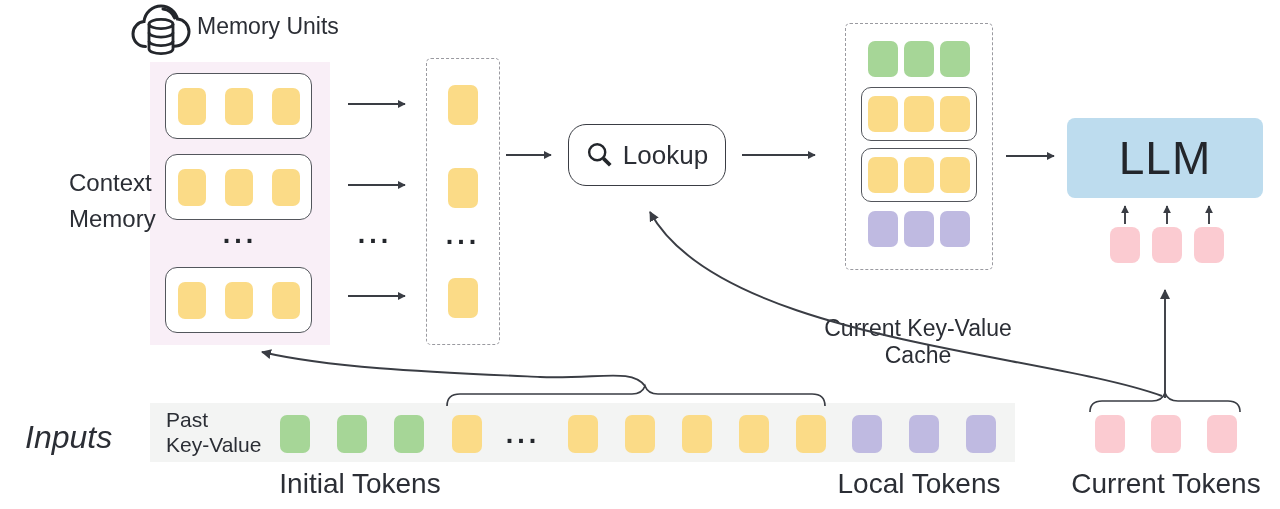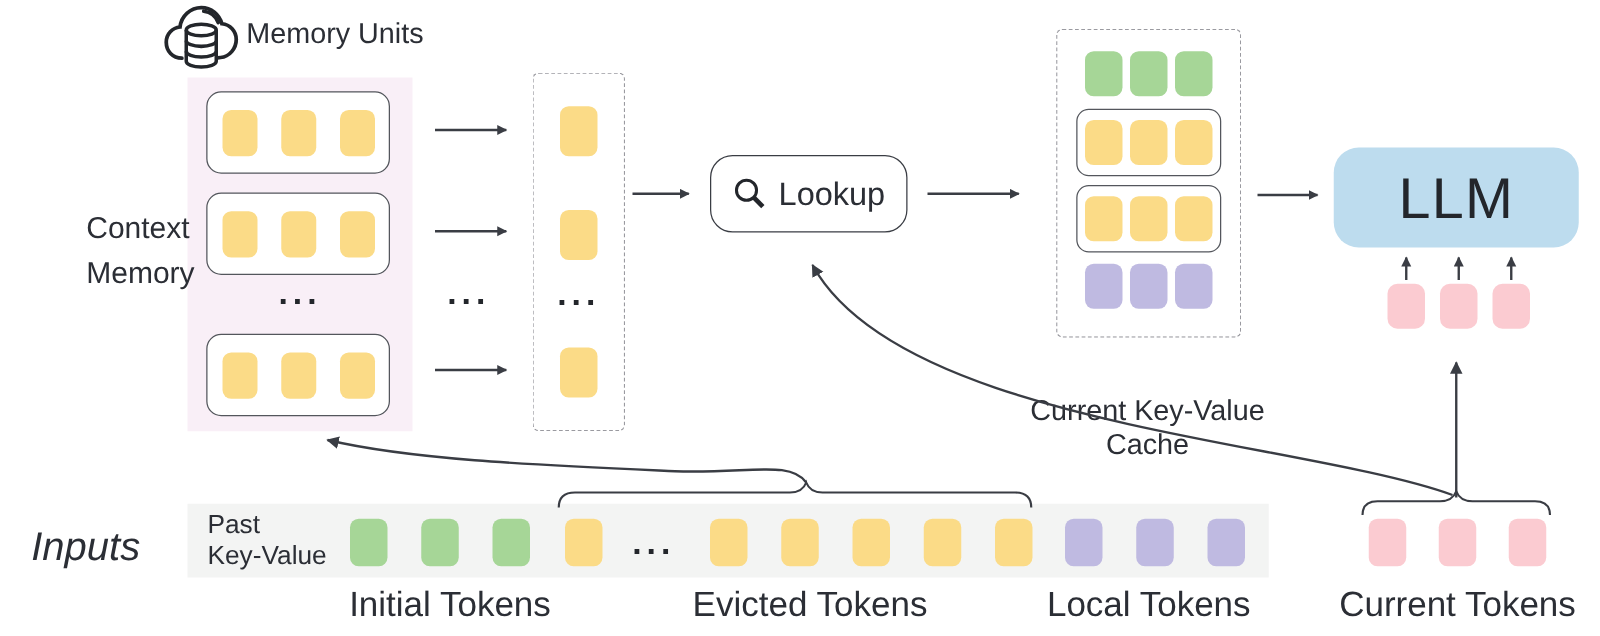--- a/index.html
+++ b/index.html
@@ -30,21 +30,21 @@
   .strip-group{top:415px;display:flex;gap:27px;}
   .strip-group .token{width:30px;height:38px;}
   .llm-row{left:1110px;top:227px;display:flex;gap:12px;}
   .llm-row .token{width:30px;height:36px;border-radius:8px;}
   
   .dots{font-weight:700;font-size:27px;letter-spacing:4px;color:#23262B;text-align:center;line-height:20px;}
   
   .lookup{left:568px;top:124px;width:158px;height:62px;background:#fff;border:1.8px solid #3A3D44;
     border-radius:18px;display:flex;align-items:center;justify-content:center;gap:9px;box-sizing:border-box;}
   .lookup-text{font-size:26px;}
-  .llm-box{left:1067px;top:118px;width:196px;height:80px;background:#BDDCEE;border-radius:20px;
+  .llm-box{left:1067px;top:118px;width:196px;height:80px;background:#BDDCEE;border-radius:8px;
     display:flex;align-items:center;justify-content:center;}
   .llm-text{font-size:46px;font-weight:500;letter-spacing:1px;color:#23262B;}
   
   .t-context{left:25px;top:165px;font-size:24px;line-height:36px;margin-left:44px;}
   .t-inputs{left:25px;top:419px;font-size:32px;font-style:italic;}
   .t-memunits{left:197px;top:13px;font-size:23px;}
   .t-rep{left:382px;top:3px;width:160px;text-align:center;font-size:22px;line-height:27px;}
   .t-cache{left:818px;top:274px;width:200px;text-align:center;font-size:23px;line-height:27px;margin-top:41px;}
   .t-pastkv{left:166px;top:407px;font-size:21px;line-height:25px;}
   .t-group{top:468px;width:200px;text-align:center;font-size:28px;}
@@ -170,21 +170,20 @@
       <div class="token" style="background: rgb(191, 186, 225);"></div>
       <div class="token" style="background: rgb(191, 186, 225);"></div>
     </div>
   <div class="abs strip-group z2" style="left:1095px;gap:26px;">
       <div class="token" style="background: rgb(251, 203, 209);"></div>
       <div class="token" style="background: rgb(251, 203, 209);"></div>
       <div class="token" style="background: rgb(251, 203, 209);"></div>
     </div>
 
   <div class="abs lbl t-group z2" style="left:260px;">Initial Tokens</div>
-  <div class="abs lbl t-group z2" style="left:548px;">Evicted Tokens</div>
   <div class="abs lbl t-group z2" style="left:1066px;">Current Tokens</div>
   <div class="abs lbl t-group z2" style="left:819px;">Local Tokens</div>
 
   <svg class="overlay" width="1280" height="509" viewBox="0 0 1280 509">
     <defs>
       <marker id="ah" markerWidth="9" markerHeight="9" refX="7.2" refY="4" orient="auto" markerUnits="userSpaceOnUse">
         <path d="M0,0 L8,4 L0,8 Z" fill="#3A3D44"></path>
       </marker>
       <marker id="ahb" markerWidth="12" markerHeight="11" refX="9" refY="5" orient="auto" markerUnits="userSpaceOnUse">
         <path d="M0,0 L10,5 L0,10 Z" fill="#3A3D44"></path>

